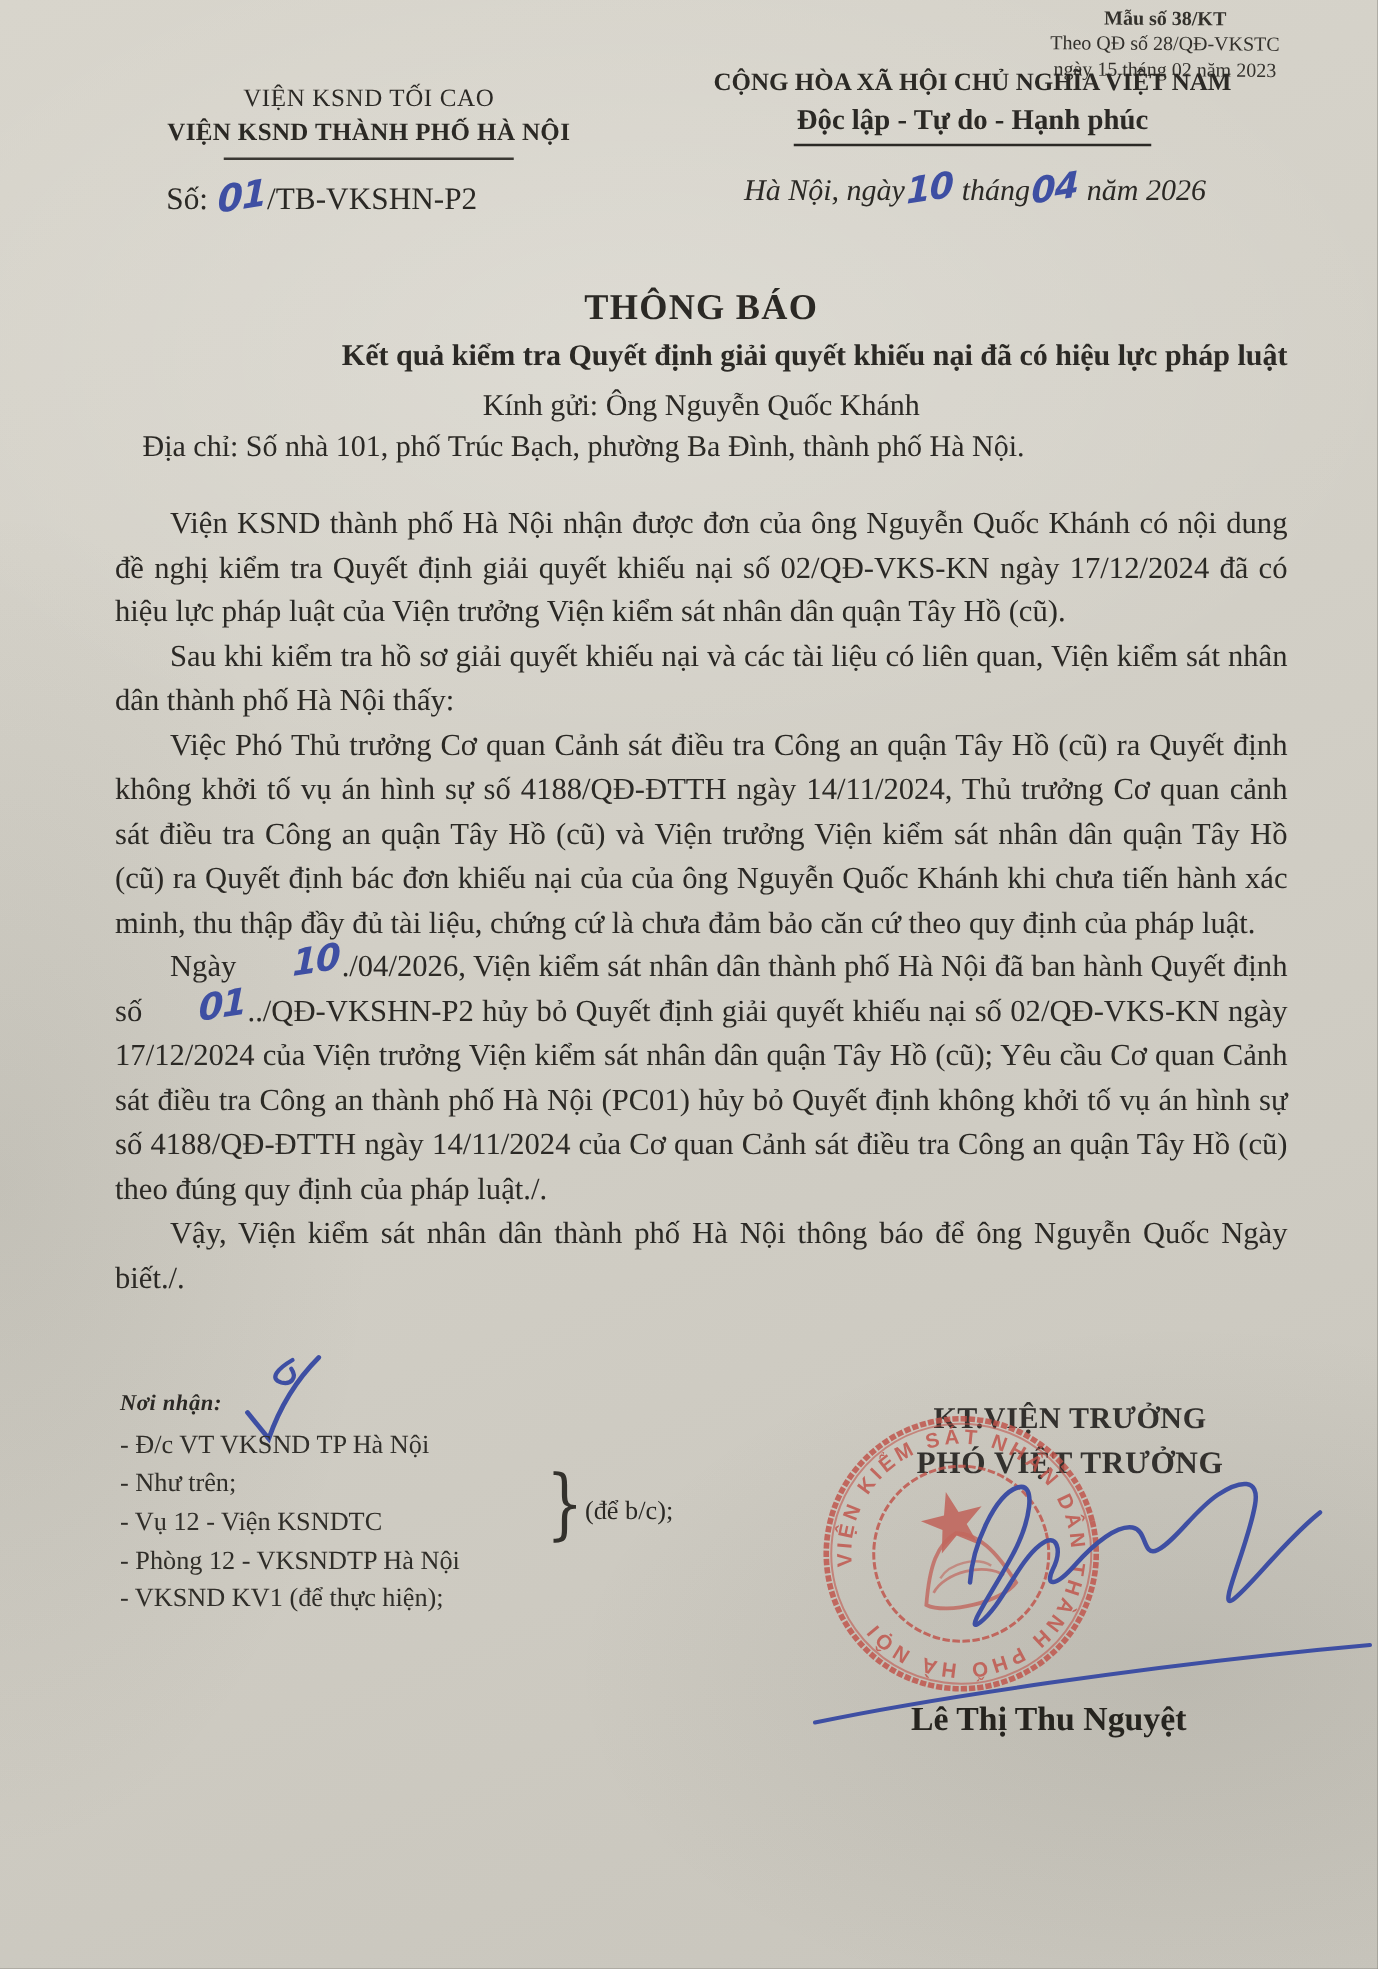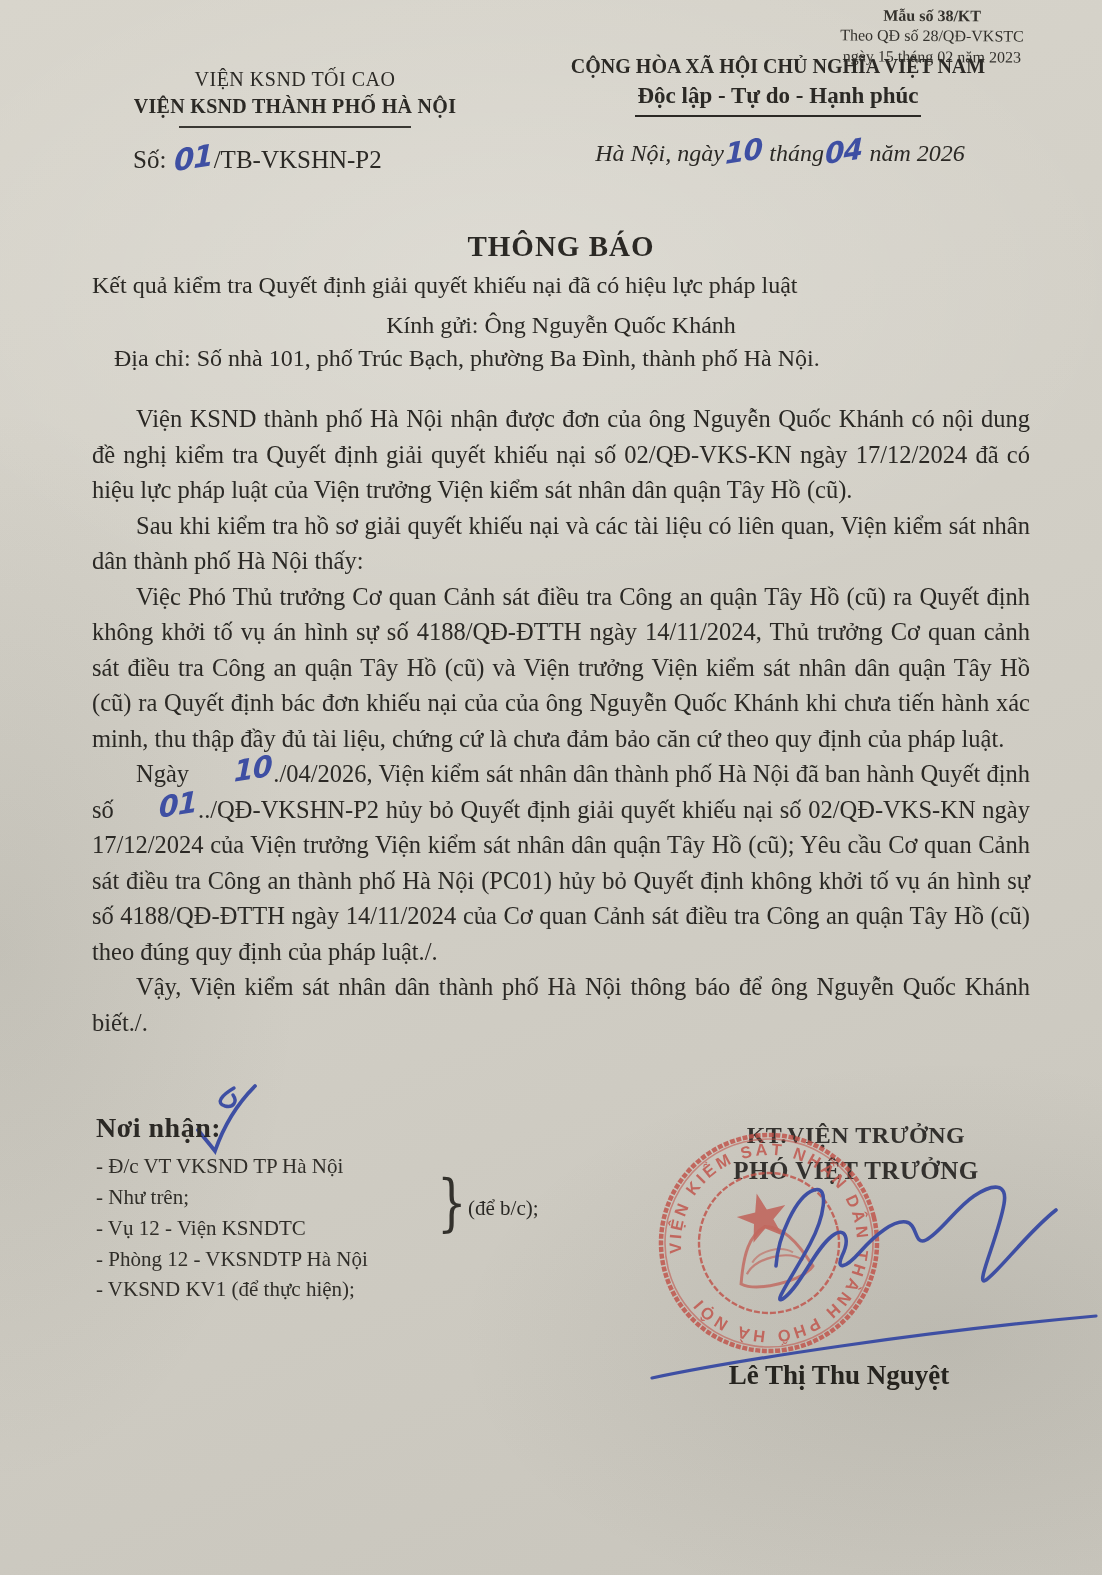--- a/index.html
+++ b/index.html
@@ -31,28 +31,28 @@
   .doc-number{position:absolute;top:146px;left:133px;font-size:25px;white-space:nowrap;}
   .date-line{position:absolute;top:140px;left:560px;width:440px;text-align:center;
     font-size:24px;font-style:italic;white-space:nowrap;}
   
   .hw{font-family:"DejaVu Sans",sans-serif;font-style:italic;font-weight:bold;color:#3e4fa3;
     display:inline-block;transform:rotate(-9deg) skewX(-10deg);font-size:1.18em;
     letter-spacing:-1px;margin:0 1px;line-height:0;}
   
   .content{position:absolute;top:230px;left:92px;width:938px;}
   .doc-title{text-align:center;font-size:29px;font-weight:bold;letter-spacing:1px;}
-  .doc-subtitle{text-align:left;font-size:24px;font-weight:normal;margin-top:9px;}
+  .doc-subtitle{text-align:right;font-size:24px;font-weight:bold;margin-top:9px;}
   .recipient-line{text-align:center;font-size:24px;margin-top:13px;}
   .address-line{font-size:24px;margin-top:6px;padding-left:22px;}
   .body-text{margin-top:29px;}
   .body-text p{margin:0;font-size:24.5px;line-height:1.45;text-align:justify;text-indent:44px;}
   
   .recipients{position:absolute;top:1112px;left:96px;width:480px;}
-  .recipients .label{font-size:28px;font-weight:bold;letter-spacing:.5px;}
+  .recipients .label{font-size:18px;font-weight:bold;font-style:italic;letter-spacing:.5px;}
   .recipients .items{margin-top:7px;font-size:21px;line-height:1.47;color:#302e29;}
   .recipients .items div{white-space:nowrap;}
   .brace{position:absolute;left:336px;top:54px;font-size:62px;font-weight:400;
     color:#33312c;transform:scaleX(.75);font-family:"DejaVu Serif",serif;}
   .brace-note{position:absolute;left:372px;top:84px;font-size:21px;white-space:nowrap;}
   
   .sign-titles{position:absolute;top:1118px;left:620px;width:472px;text-align:center;line-height:1.45;}
   .sign-titles .s1{font-size:24px;font-weight:bold;letter-spacing:.5px;color:#33312e;}
   .sign-titles .s2{font-size:25px;font-weight:bold;letter-spacing:.5px;color:#33312e;}
   .sign-name{position:absolute;top:1360px;left:603px;width:472px;text-align:center;
@@ -91,21 +91,21 @@
   <div class="content">
     <div class="doc-title">THÔNG BÁO</div>
     <div class="doc-subtitle">Kết quả kiểm tra Quyết định giải quyết khiếu nại đã có hiệu lực pháp luật</div>
     <div class="recipient-line">Kính gửi: Ông Nguyễn Quốc Khánh</div>
     <div class="address-line">Địa chỉ: Số nhà 101, phố Trúc Bạch, phường Ba Đình, thành phố Hà Nội.</div>
     <div class="body-text">
       <p>Viện KSND thành phố Hà Nội nhận được đơn của ông Nguyễn Quốc Khánh có nội dung đề nghị kiểm tra Quyết định giải quyết khiếu nại số 02/QĐ-VKS-KN ngày 17/12/2024 đã có hiệu lực pháp luật của Viện trưởng Viện kiểm sát nhân dân quận Tây Hồ (cũ).</p>
       <p>Sau khi kiểm tra hồ sơ giải quyết khiếu nại và các tài liệu có liên quan, Viện kiểm sát nhân dân thành phố Hà Nội thấy:</p>
       <p>Việc Phó Thủ trưởng Cơ quan Cảnh sát điều tra Công an quận Tây Hồ (cũ) ra Quyết định không khởi tố vụ án hình sự số 4188/QĐ-ĐTTH ngày 14/11/2024, Thủ trưởng Cơ quan cảnh sát điều tra Công an quận Tây Hồ (cũ) và Viện trưởng Viện kiểm sát nhân dân quận Tây Hồ (cũ) ra Quyết định bác đơn khiếu nại của của ông Nguyễn Quốc Khánh khi chưa tiến hành xác minh, thu thập đầy đủ tài liệu, chứng cứ là chưa đảm bảo căn cứ theo quy định của pháp luật.</p>
       <p><span>Ngày</span><span class="hw">10</span><span>./04/2026, Viện kiểm sát nhân dân thành phố Hà Nội đã ban hành Quyết định số</span><span class="hw">01</span><span>../QĐ-VKSHN-P2 hủy bỏ Quyết định giải quyết khiếu nại số 02/QĐ-VKS-KN ngày 17/12/2024 của Viện trưởng Viện kiểm sát nhân dân quận Tây Hồ (cũ); Yêu cầu Cơ quan Cảnh sát điều tra Công an thành phố Hà Nội (PC01) hủy bỏ Quyết định không khởi tố vụ án hình sự số 4188/QĐ-ĐTTH ngày 14/11/2024 của Cơ quan Cảnh sát điều tra Công an quận Tây Hồ (cũ) theo đúng quy định của pháp luật./.</span></p>
-      <p>Vậy, Viện kiểm sát nhân dân thành phố Hà Nội thông báo để ông Nguyễn Quốc Khánh biết./.</p>
+      <p>Vậy, Viện kiểm sát nhân dân thành phố Hà Nội thông báo để ông Nguyễn Quốc Ngày biết./.</p>
     </div>
   </div>
 
   <svg class="checkmark-svg" viewBox="0 0 80 78">
     <path d="M52,10 C40,17 33,25 43,28 C51,30 56,24 51,17" fill="none" stroke="#3e4fa3" stroke-width="3.4" stroke-linecap="round"></path>
     <path d="M16,52 C24,62 29,68 33,73 C42,47 57,24 73,8" fill="none" stroke="#3e4fa3" stroke-width="3.8" stroke-linecap="round"></path>
   </svg>
 
   <div class="recipients">
     <span class="label">Nơi nhận:</span>

